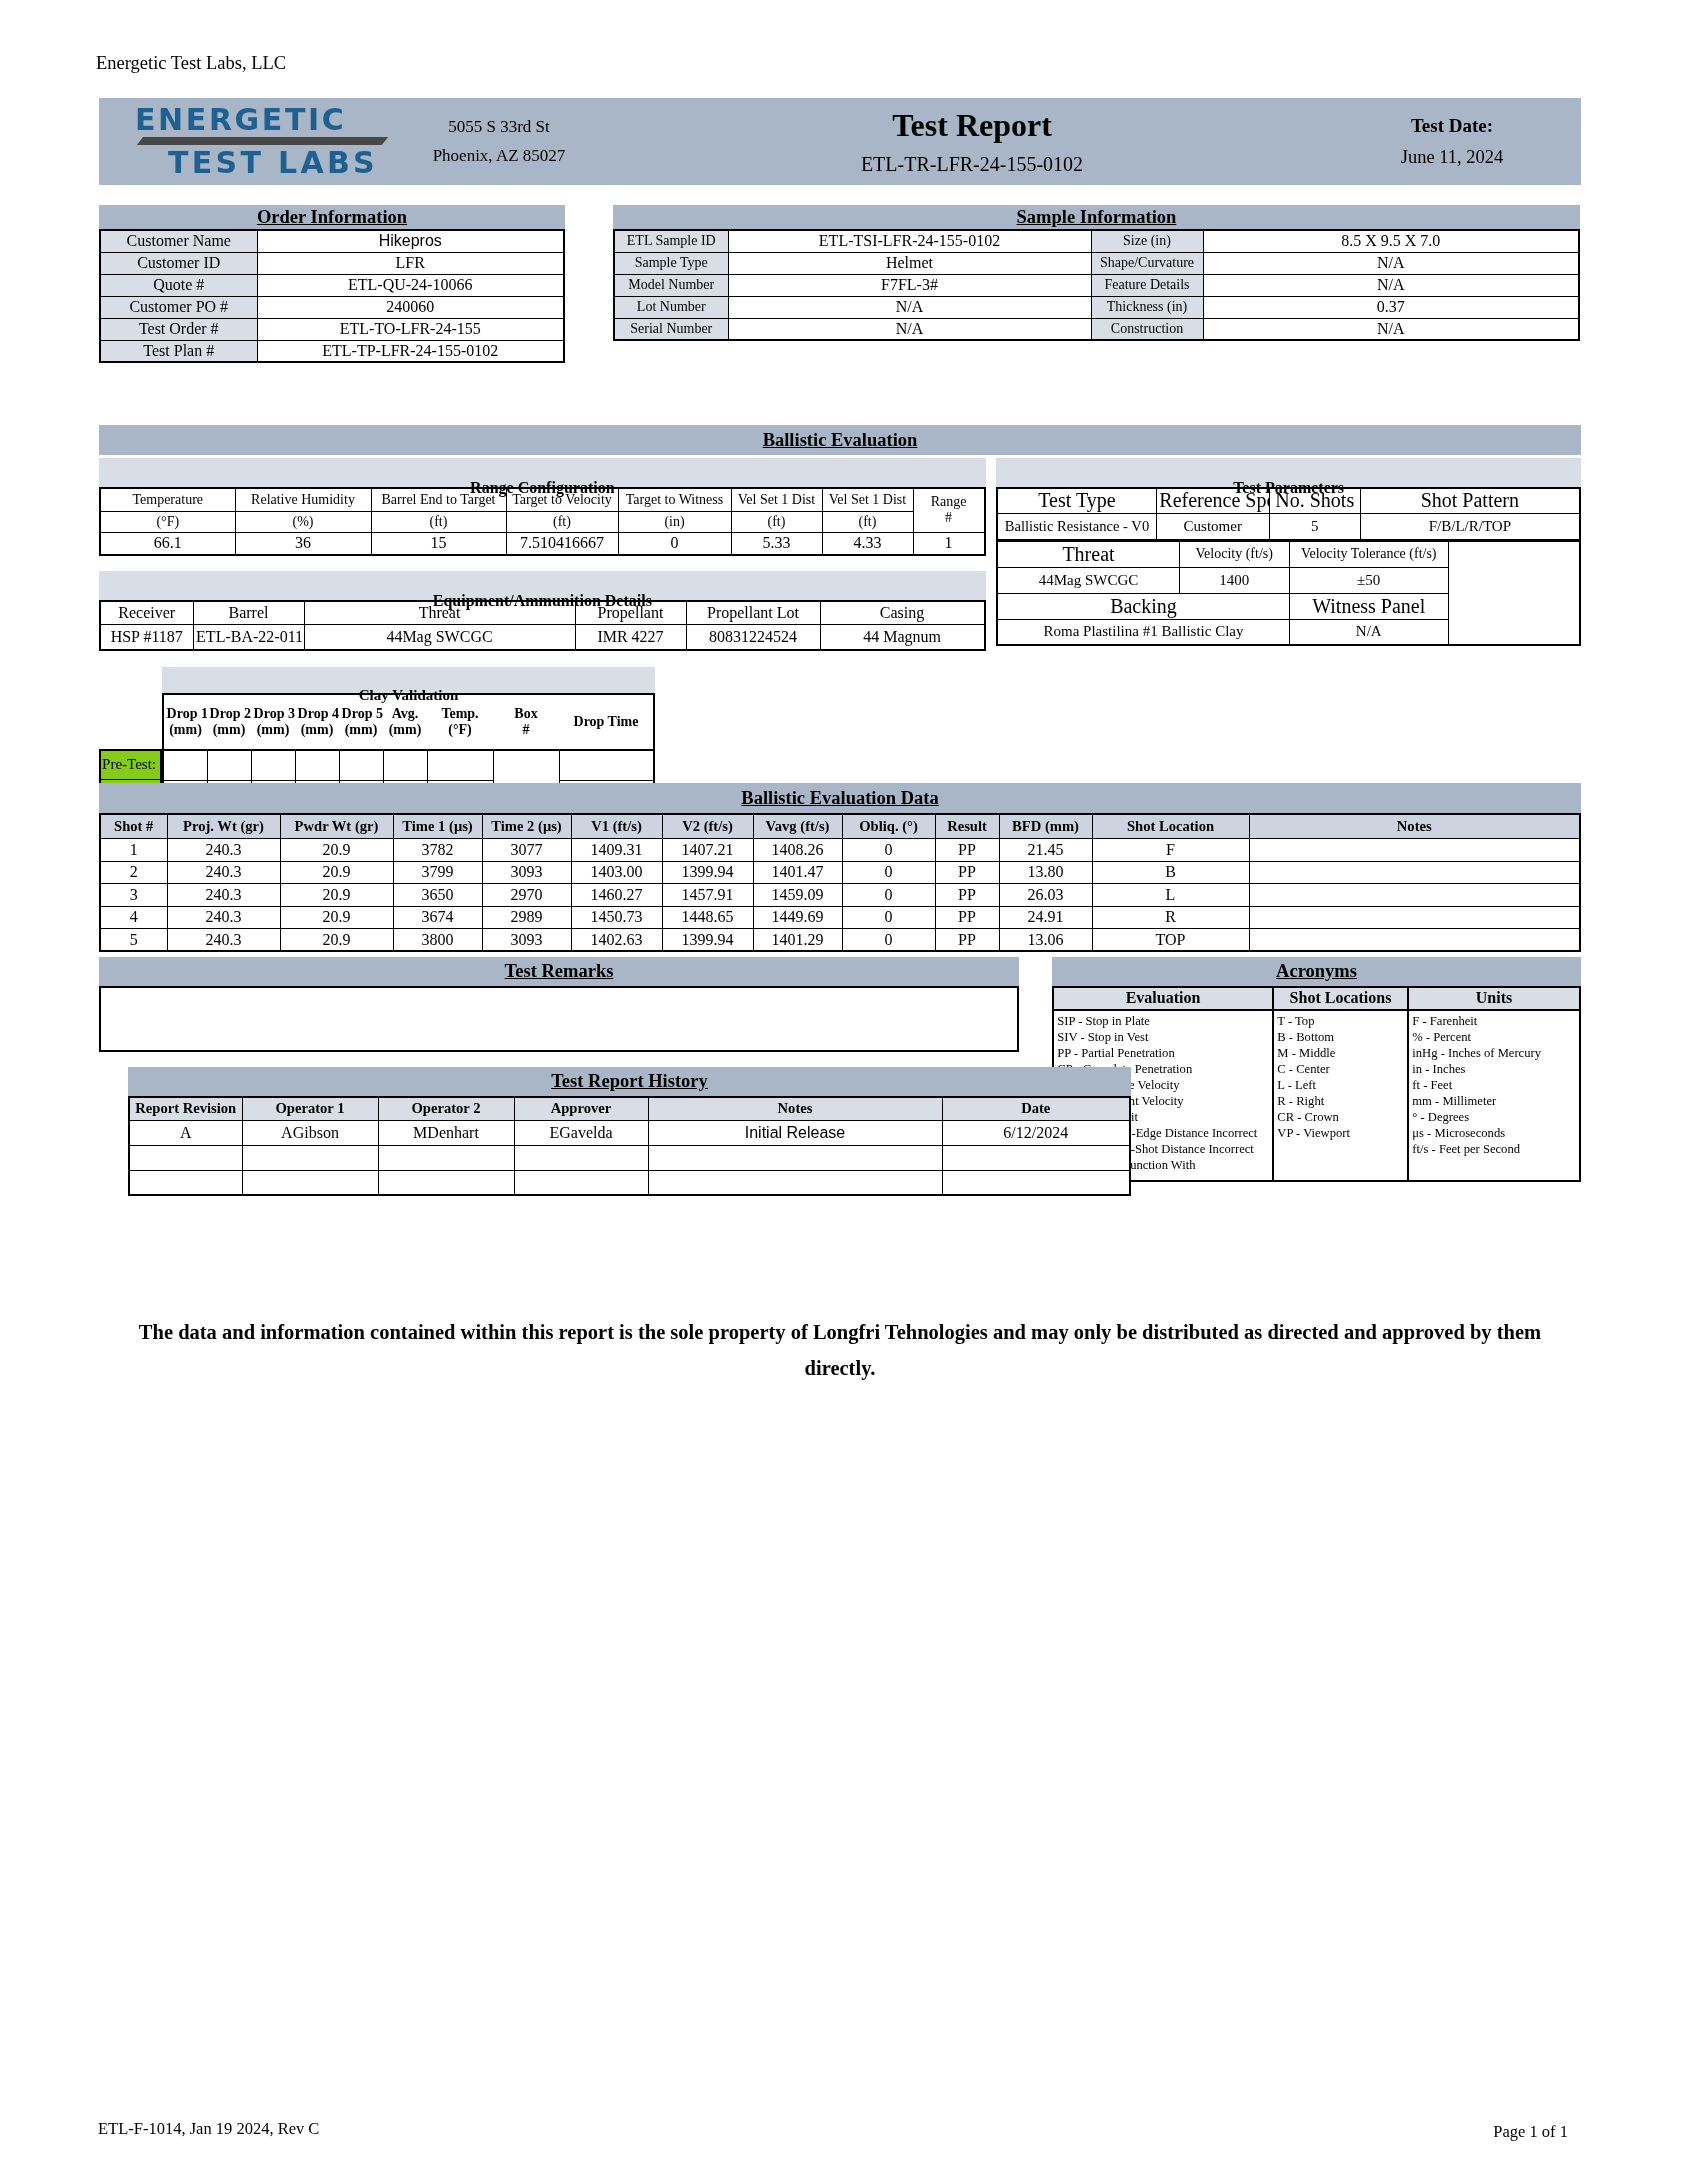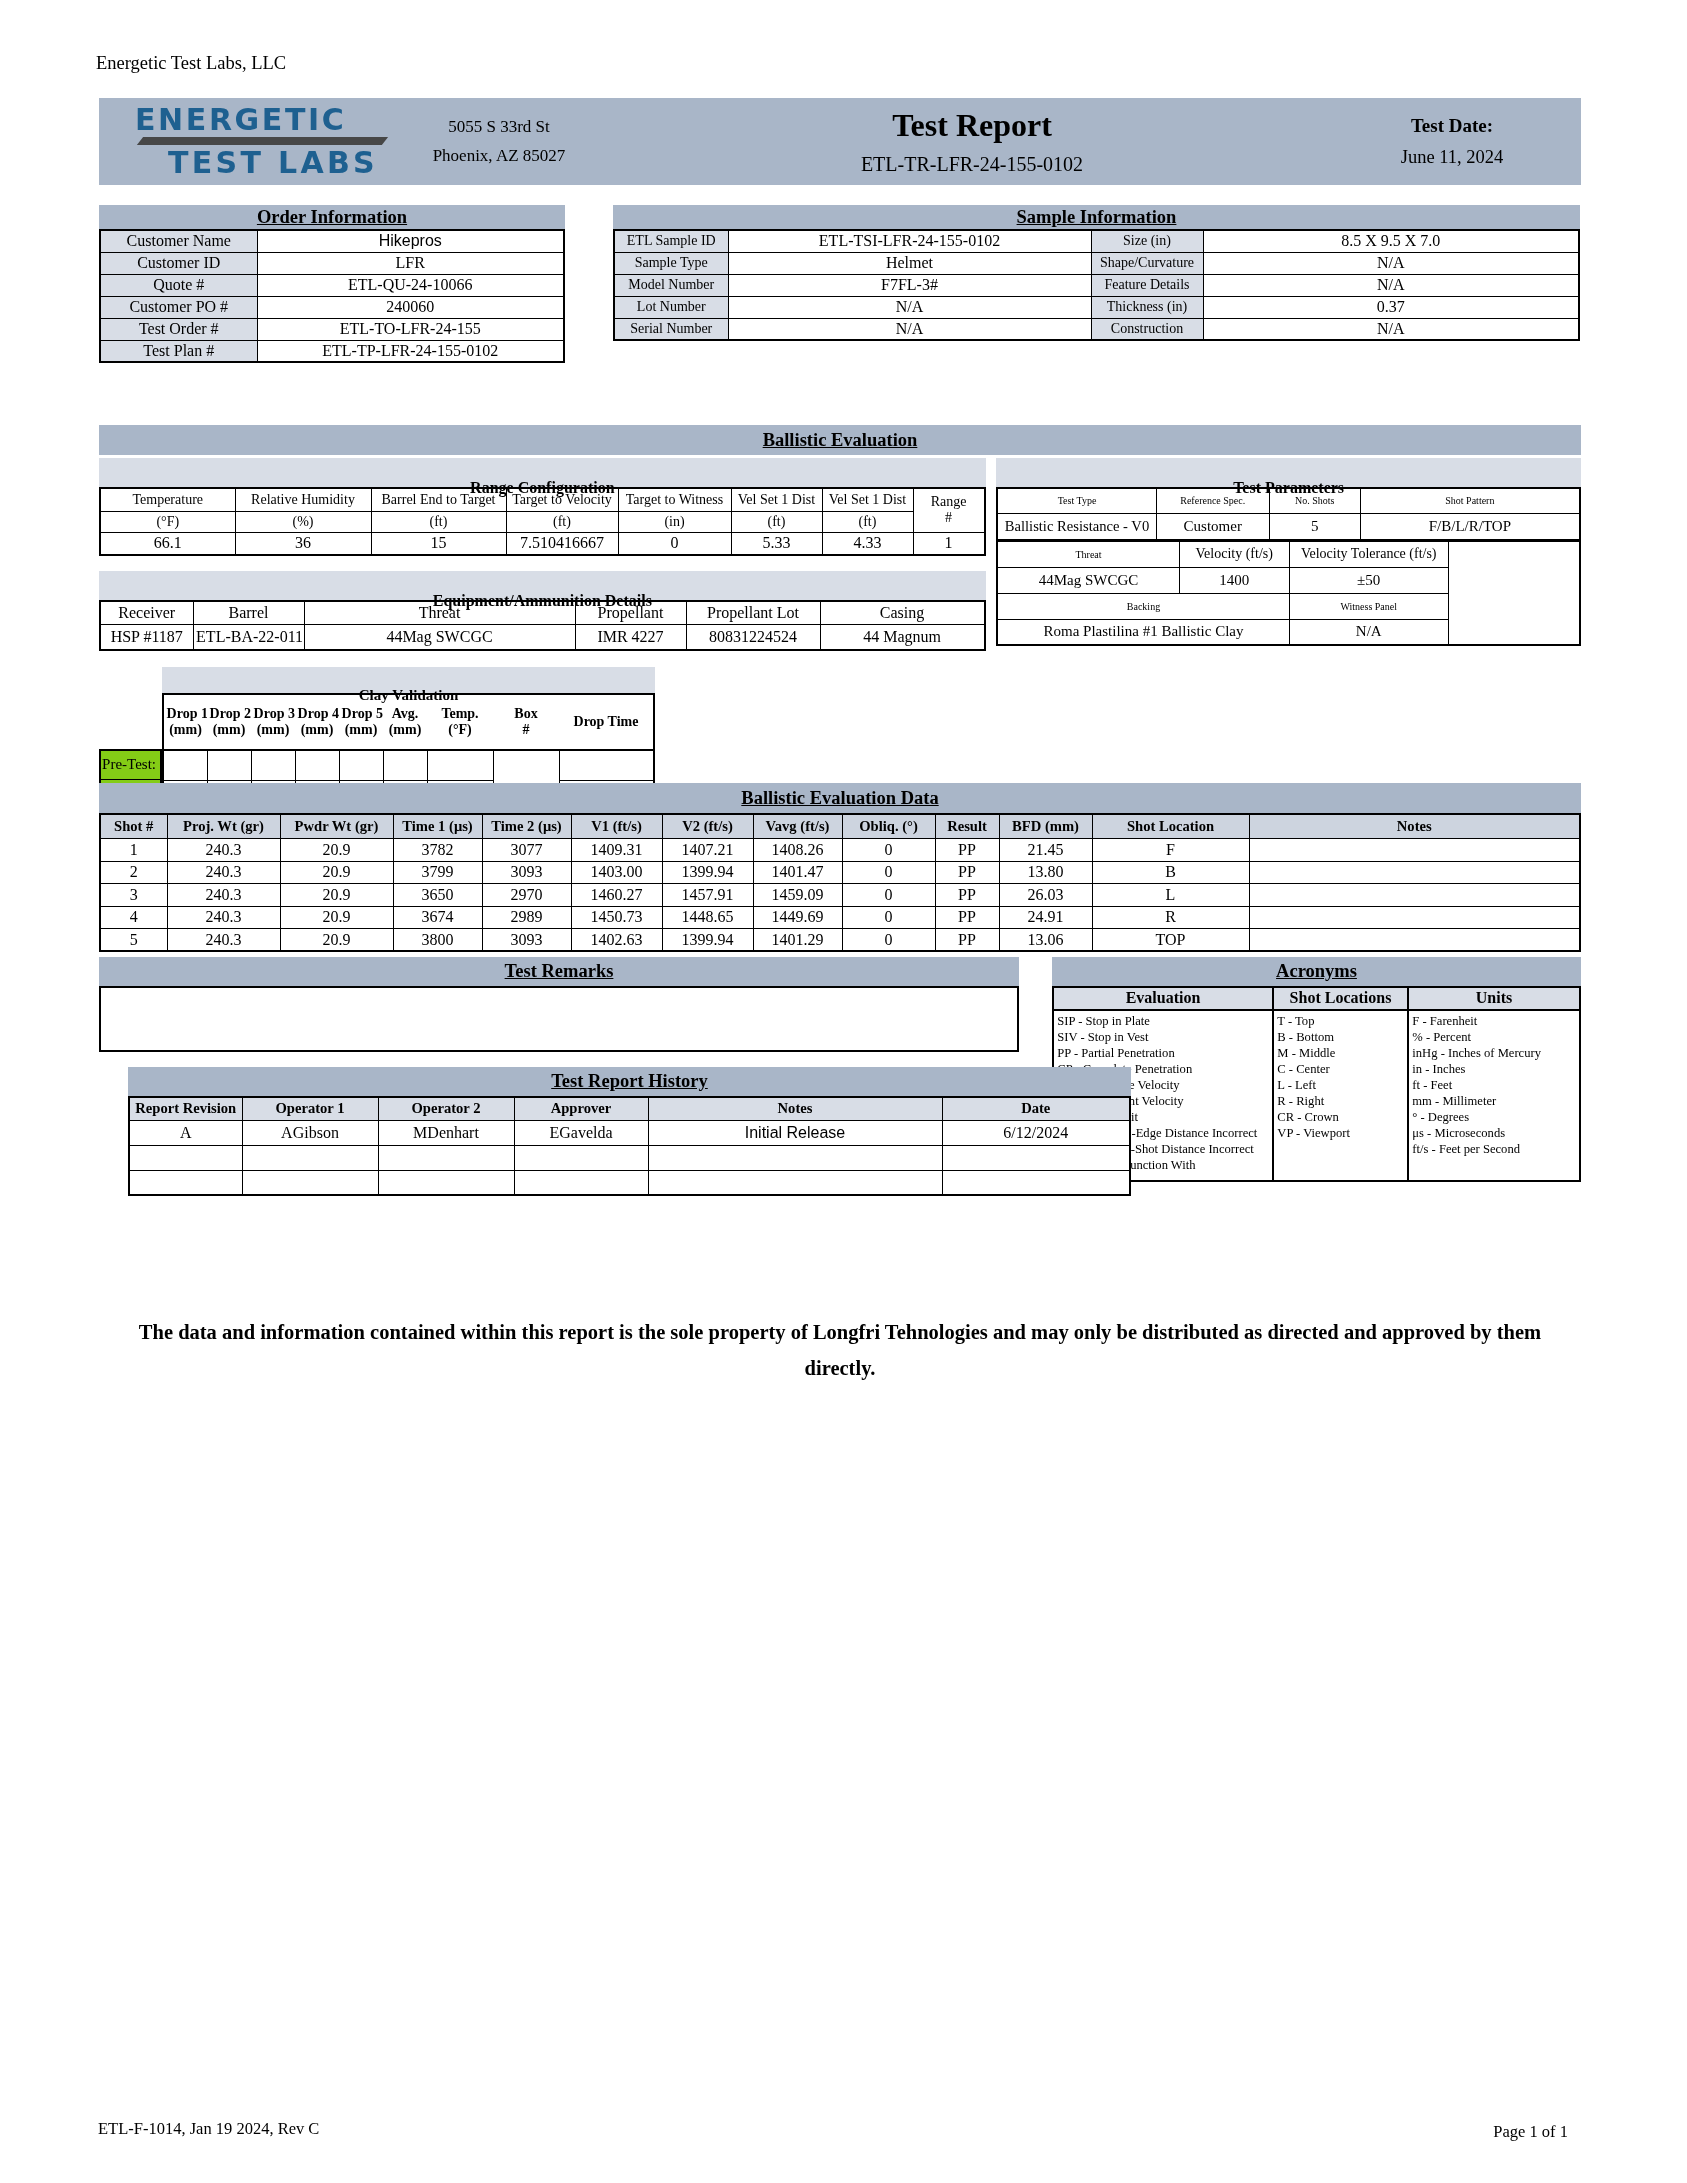--- a/index.html
+++ b/index.html
@@ -55,21 +55,21 @@
   #be { position:absolute; left:99px; top:425px; width:1482px; }
   #be-bar { height:30px; }
   #be-cols { display:flex; gap:10.6px; margin-top:2.6px; }
   .be-left { width:887px; }
   .be-right { width:585px; }
   .rc-bar, .eq-bar, .tp-bar { height:29px; }
   .rc-tbl tr.r1 { height:24px; } .rc-tbl tr.r2 { height:20.5px; } .rc-tbl tr.r3 { height:23px; }
   .rc-tbl th { font-size:14px; }
   .eq-tbl tr.r1 { height:24px; } .eq-tbl tr.r2 { height:25px; }
   .tp-tbl tr { height:26px; }
-  .tp-tbl .hdr { font-size:10px; }
+  .tp-tbl .hdr { font-size:20px; }
   .tp-tbl td { font-size:15px; }
   
   #clay-wrap { display:flex; margin-top:16px; }
   .clay-labels { width:63px; margin-top:82px; border:2px solid #000; }
   .clay-labels td { border:1.3px solid #000; height:30px; font-size:15px; text-align:right; padding-right:4px; background:#84cc16; }
   .clay-main { width:493px; }
   .clay-bar { height:26.5px; }
   .clay-tbl th { border:none; border-bottom:2.6px solid #000; font-size:14px; font-weight:bold; height:56px; vertical-align:middle; }
   .clay-tbl td { height:30px; }
   

